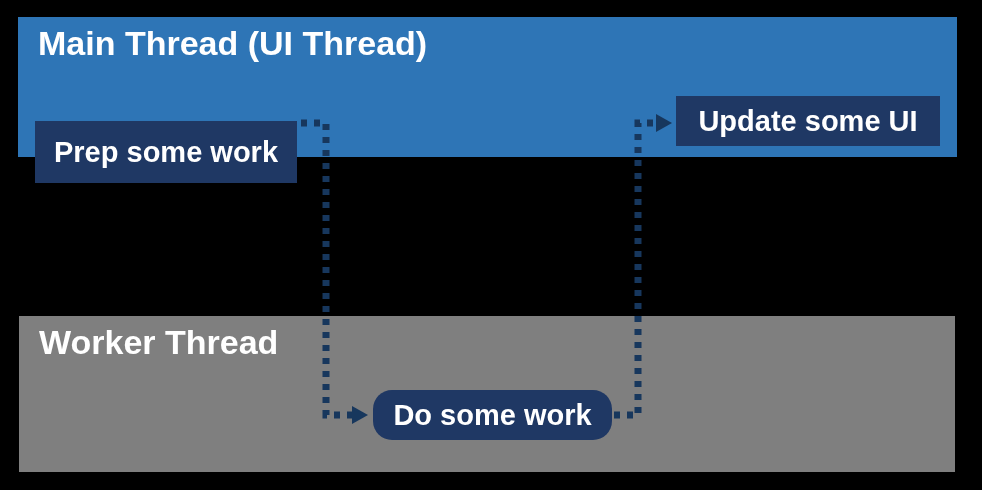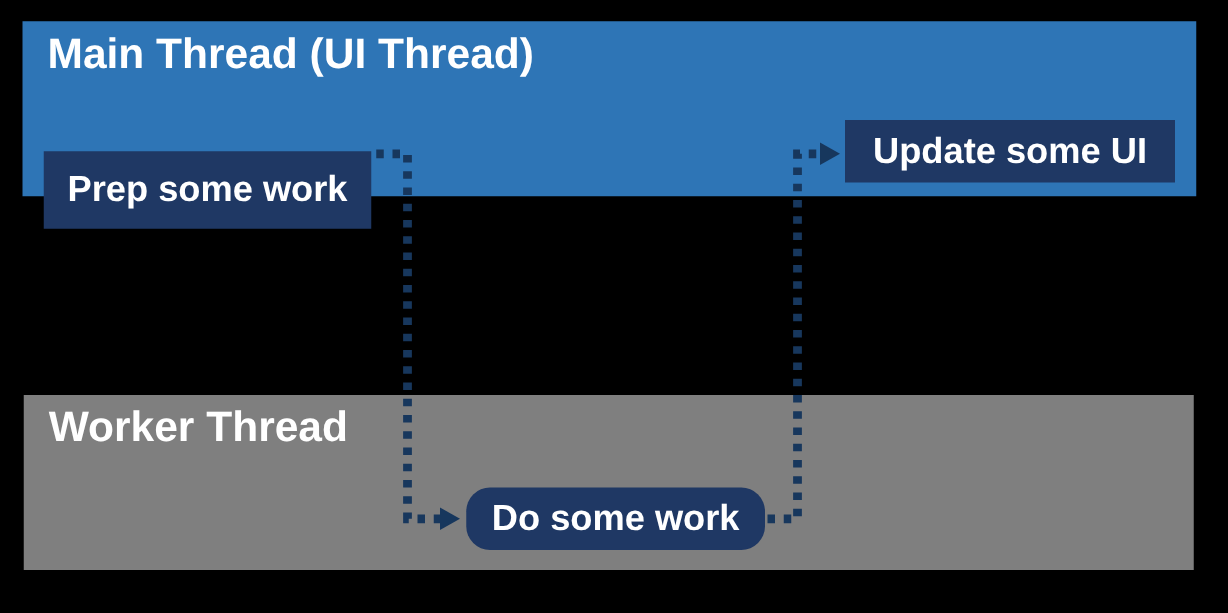--- a/index.html
+++ b/index.html
@@ -26,21 +26,21 @@
     position:absolute;
     box-sizing:border-box;
   }
   .lane-main{
     left:18px; top:17px;
     width:939px; height:140px;
     background:var(--main-lane);
   }
   .lane-worker{
     left:19px; top:316px;
-    width:936px; height:140px;
+    width:936px; height:156px;
     background:var(--worker-lane);
     padding-left:16px;
   }
   .lane-title{
     position:absolute;
     left:20px; top:7px;
     color:var(--text);
     font-size:34px;
     font-weight:bold;
     letter-spacing:0px;

